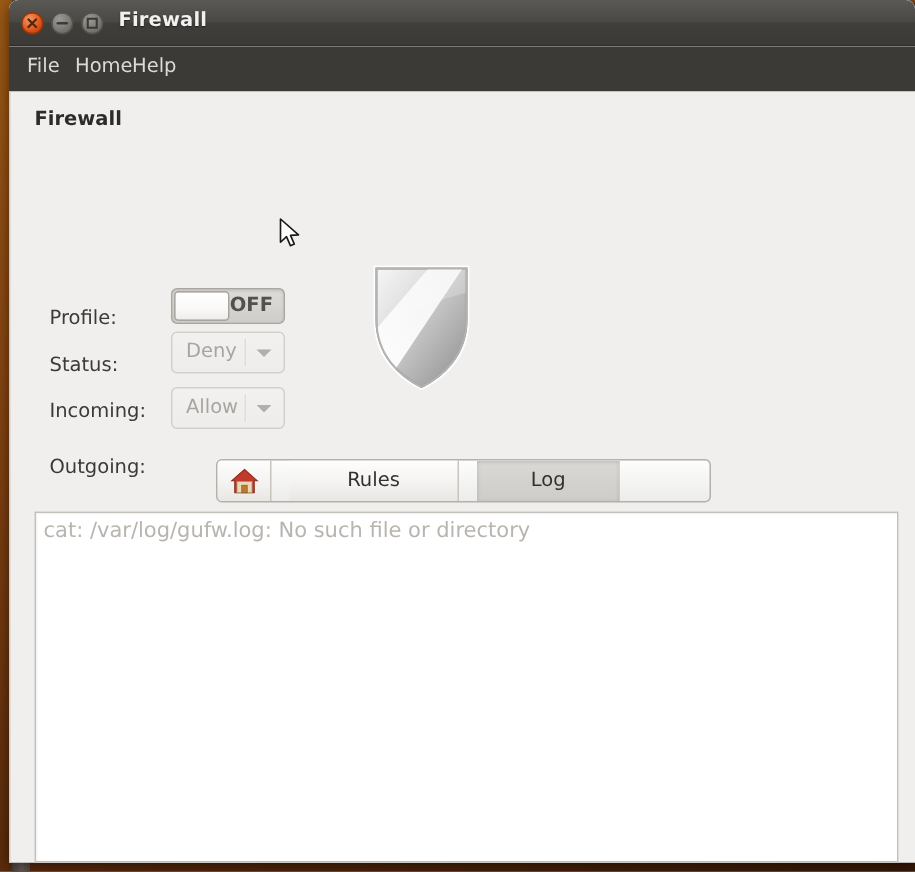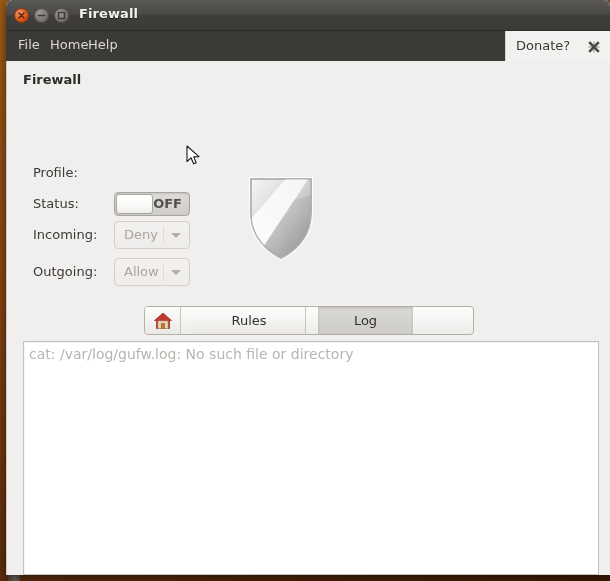--- a/index.html
+++ b/index.html
@@ -133,20 +133,21 @@
     font-size: 13px;
     font-weight: bold;
     color: #2e2c2a;
   }
 
   .field-label {
     position: absolute;
     left: 26px;
     font-size: 13px;
     color: #3c3a38;
+    margin-top: 40px;
   }
   #lbl-profile  { top: 104px; }
   #lbl-status   { top: 135px; }
   #lbl-incoming { top: 166px; }
   #lbl-outgoing { top: 203px; }
 
   
   .combo {
     position: absolute;
     left: 107px;
@@ -320,29 +321,20 @@
       </svg>
     </div>
     <div id="win-title">Firewall</div>
   </div>
 
   <div id="menubar">
     <div class="menu-item" id="menu-file">File</div>
     <div class="menu-item" id="menu-edit">Home</div>
     <div class="menu-item" id="menu-help">Help</div>
 
-    <div id="donate-panel">
-      <div id="donate-label">Donate?</div>
-      <div id="donate-close">
-        <svg width="14" height="14" viewBox="0 0 14 14" aria-hidden="true">
-          <path d="M2.2 2.2 L11.8 11.8 M11.8 2.2 L2.2 11.8" stroke="#4c4a47" stroke-width="2.6" stroke-linecap="butt" fill="none"></path>
-          <path d="M7 1.4 L7 12.6 M1.4 7 L12.6 7" stroke="#4c4a47" stroke-width="1.1" stroke-linecap="butt" fill="none" opacity="0.55"></path>
-        </svg>
-      </div>
-    </div>
   </div>
 
   <div id="client">
 
     <div id="section-title">Firewall</div>
 
     <div class="field-label" id="lbl-profile">Profile:</div>
     <div class="field-label" id="lbl-status">Status:</div>
     <div class="field-label" id="lbl-incoming">Incoming:</div>
     <div class="field-label" id="lbl-outgoing">Outgoing:</div>

